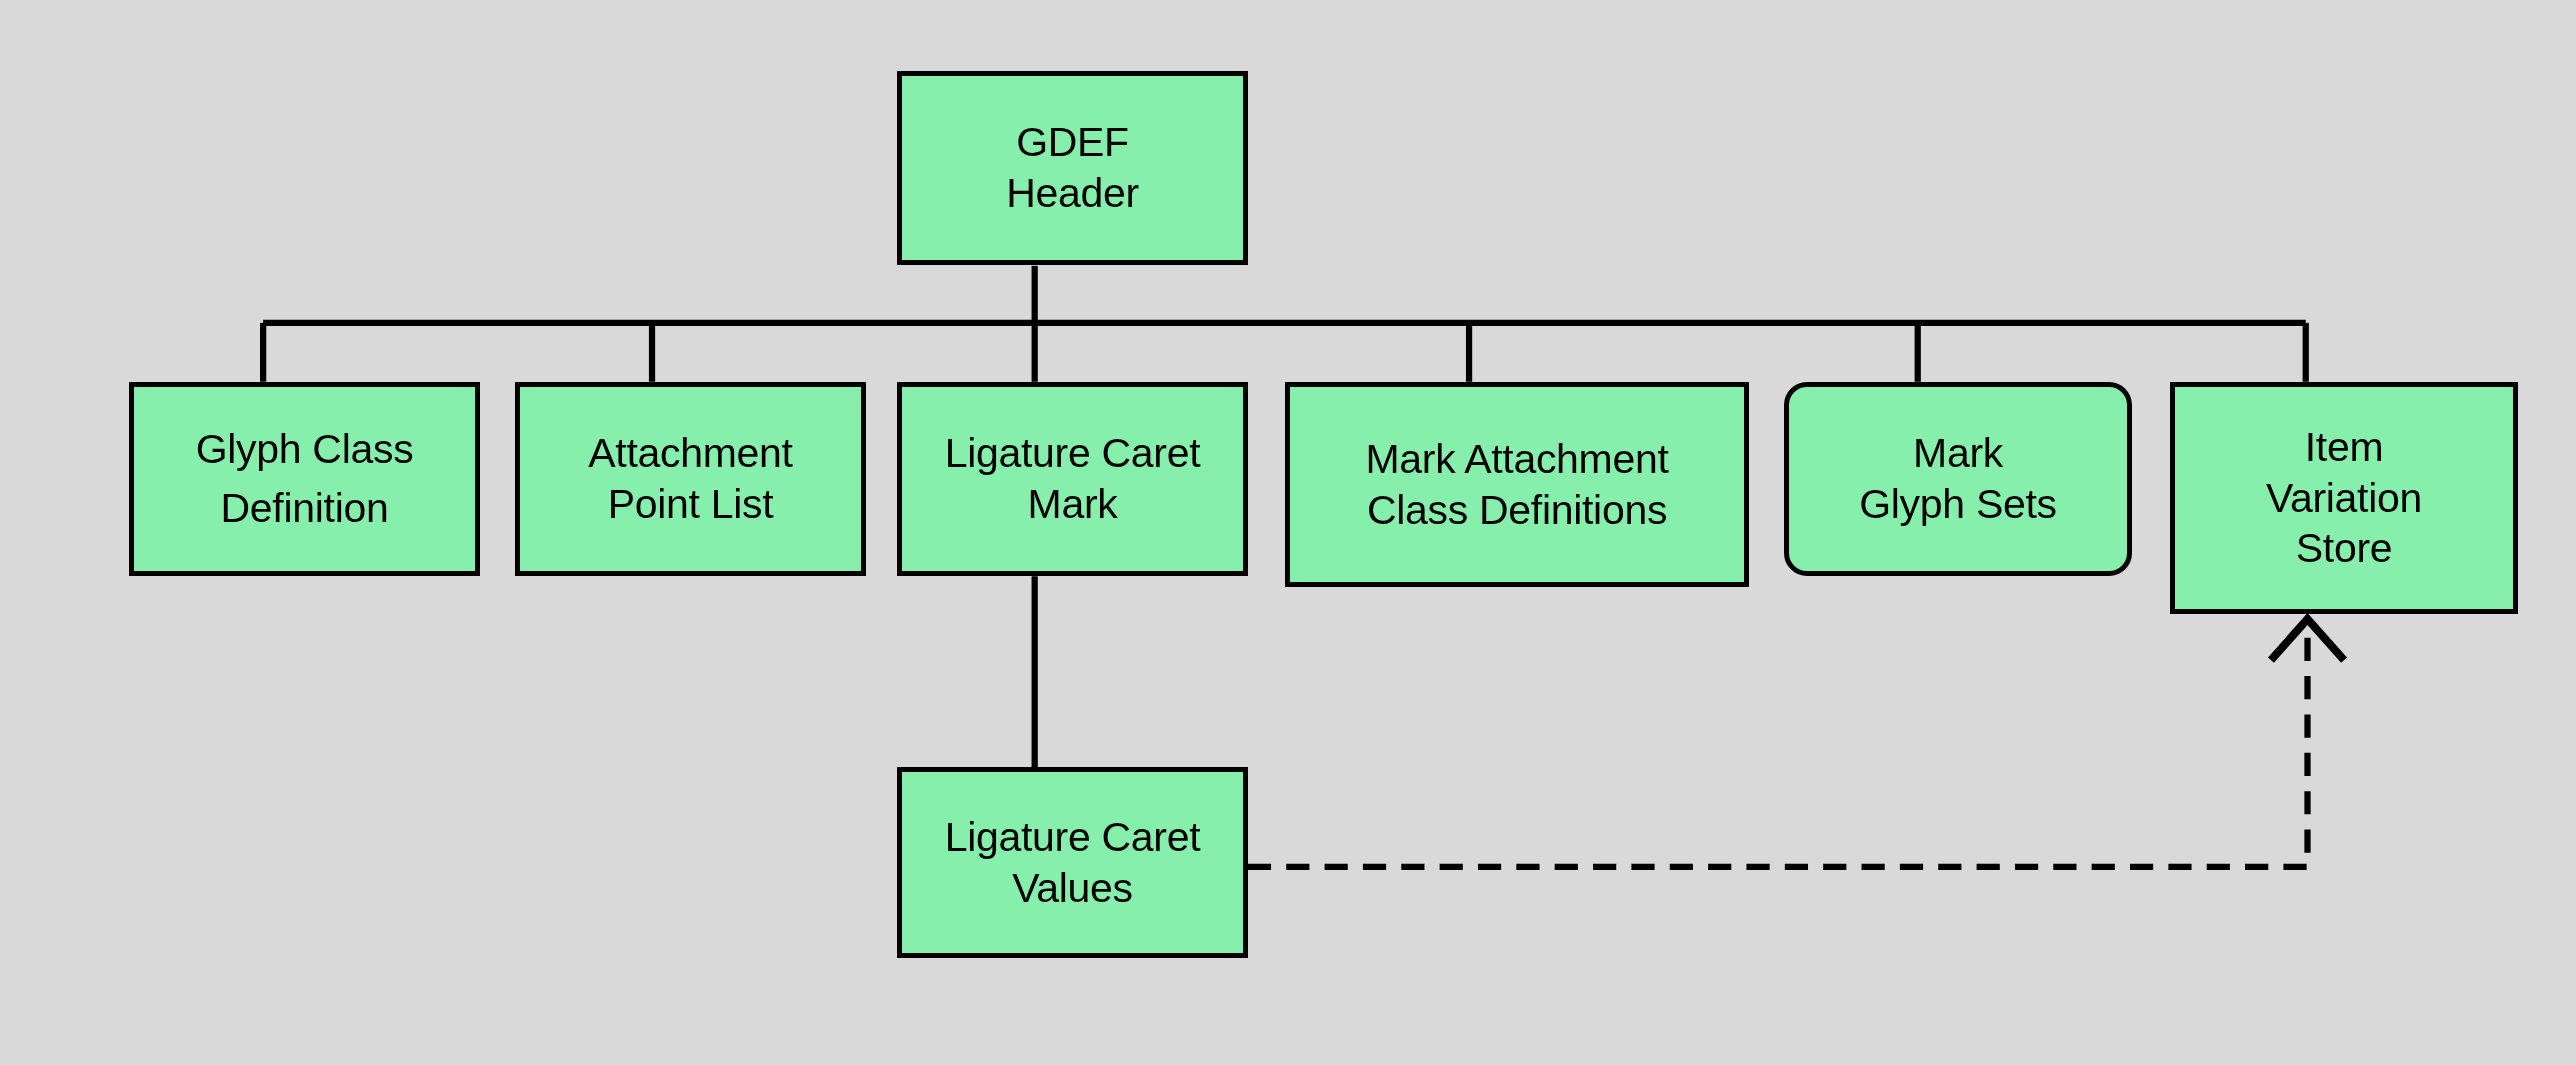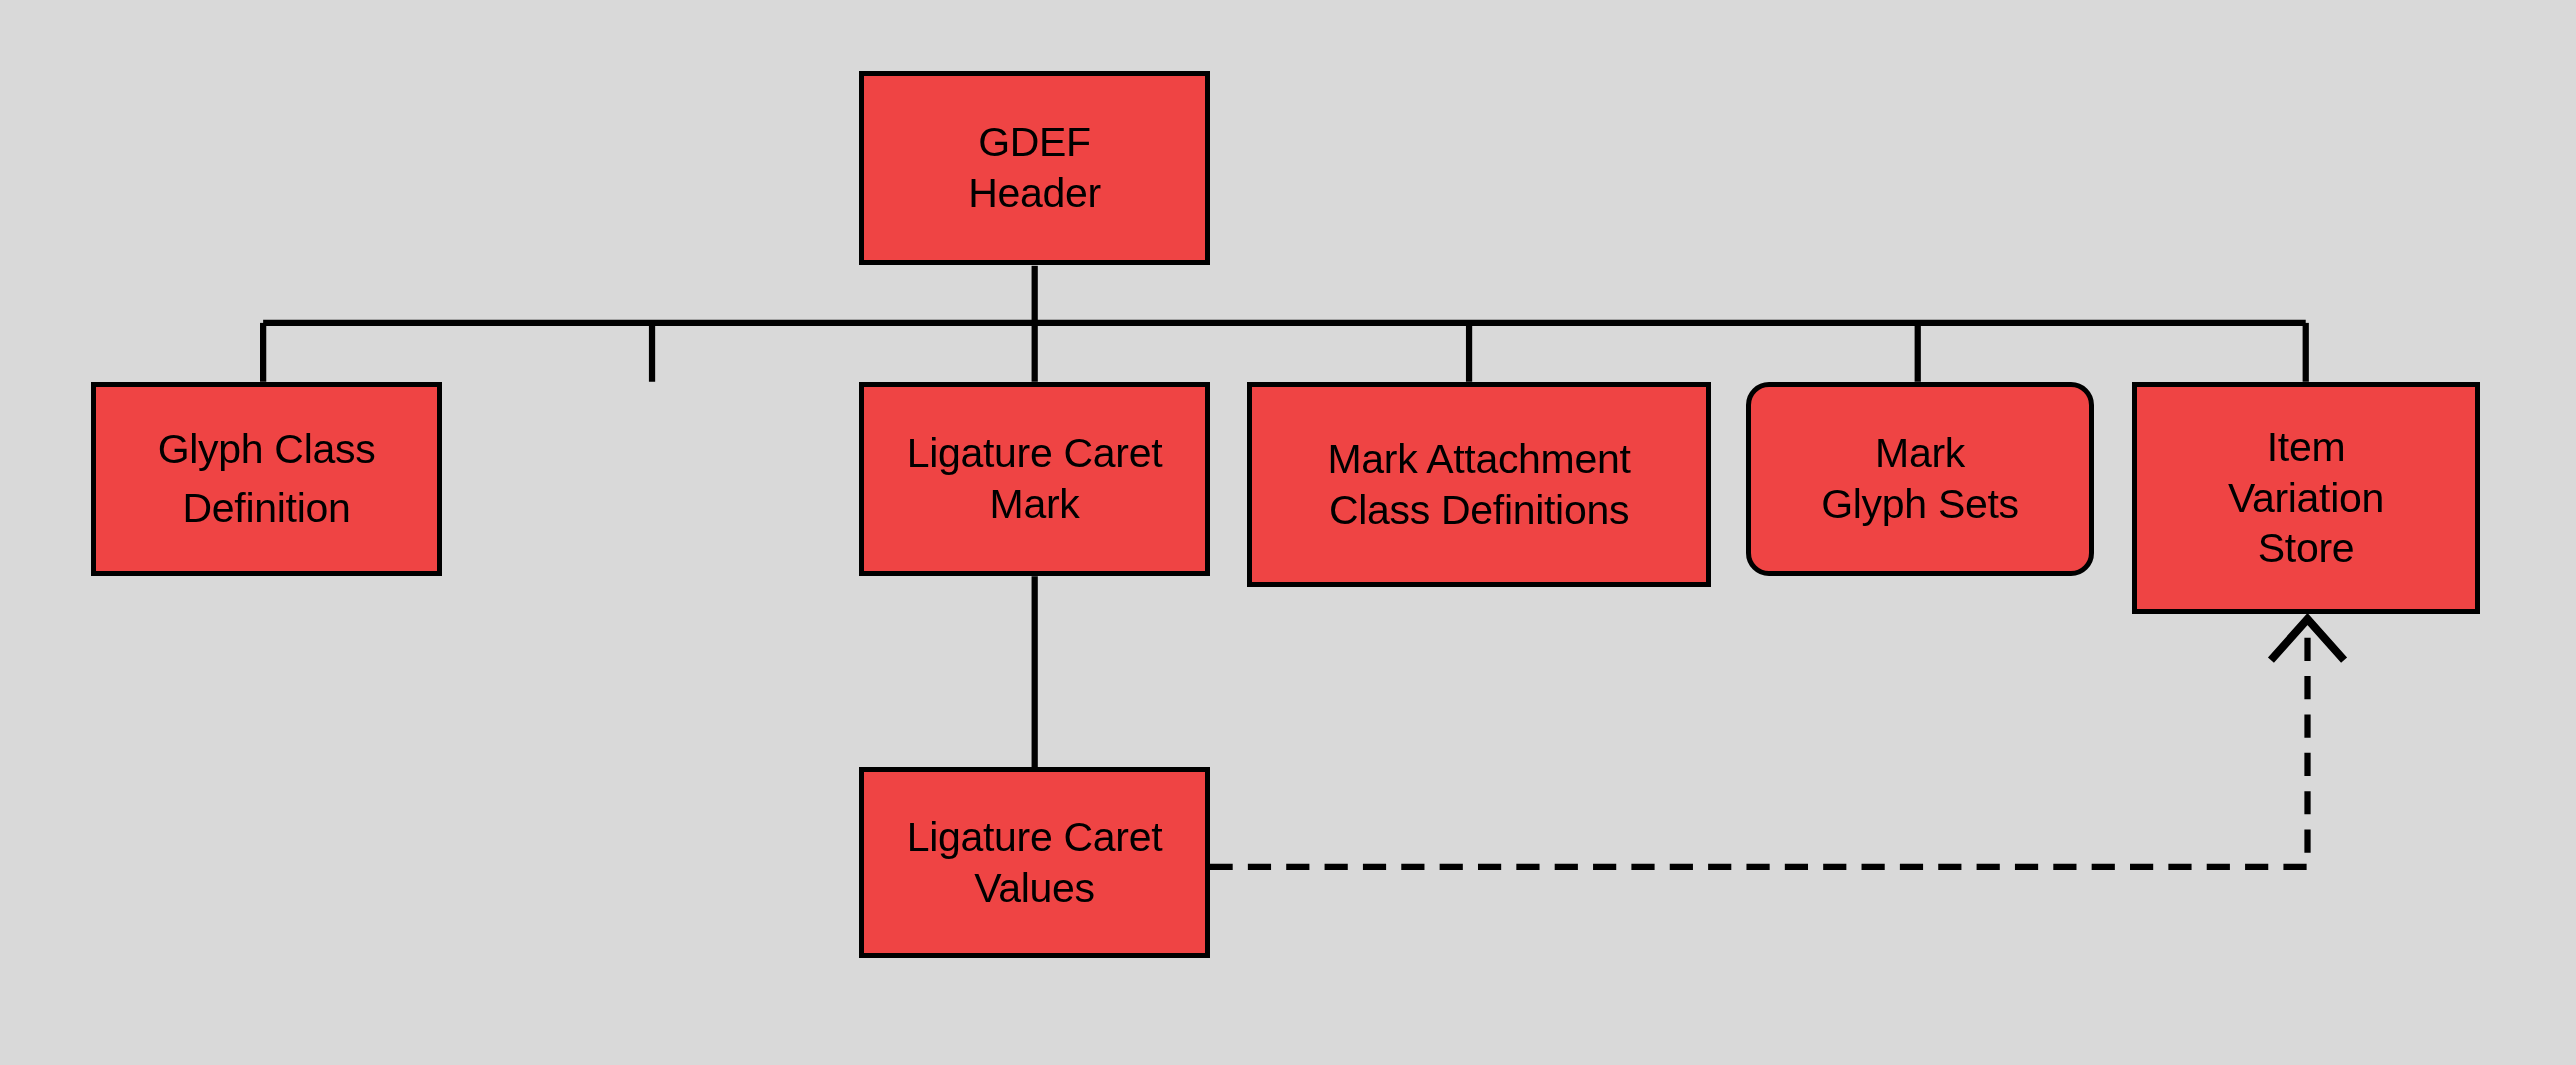--- a/index.html
+++ b/index.html
@@ -17,33 +17,34 @@
   }
   #diagram-svg {
     position: absolute;
     left: 0;
     top: 0;
     width: 2576px;
     height: 1065px;
   }
   .node-box {
     position: absolute;
-    background: #ef4444;
+    background: #86efac;
     border: 5.4px solid #000000;
     box-sizing: border-box;
     display: flex;
     flex-direction: column;
     align-items: center;
     justify-content: center;
     text-align: center;
     color: #000000;
     font-family: "Liberation Sans", sans-serif;
     font-size: 41px;
     line-height: 1.24;
     letter-spacing: -0.3px;
+    margin-left: 38px;
   }
   .node-box .line { display: block; white-space: nowrap; }
 </style>
 </head>
 <body>
 
 <div id="canvas">
 
   <svg id="diagram-svg" viewBox="0 0 2888 1194" xmlns="http://www.w3.org/2000/svg">
     <g stroke="#000000" stroke-width="7" fill="none" stroke-linecap="butt">
@@ -71,20 +72,24 @@
   <div class="node-box" style="left:859px;top:71px;width:351px;height:194px;">
     <span class="line">GDEF</span>
     <span class="line">Header</span>
   </div>
 
   <div class="node-box" style="left:91px;top:382px;width:351px;height:194px;gap:8px;">
     <span class="line">Glyph Class</span>
     <span class="line">Definition</span>
   </div>
 
+  <div class="node-box" style="left:477px;top:382px;width:351px;height:194px;">
+    <span class="line">Attachment</span>
+    <span class="line">Point List</span>
+  </div>
 
   <div class="node-box" style="left:859px;top:382px;width:351px;height:194px;">
     <span class="line">Ligature Caret</span>
     <span class="line">Mark</span>
   </div>
 
   <div class="node-box" style="left:1247px;top:382px;width:464px;height:205px;align-items:center;">
     <span class="line">Mark Attachment</span>
     <span class="line">Class Definitions</span>
   </div>

